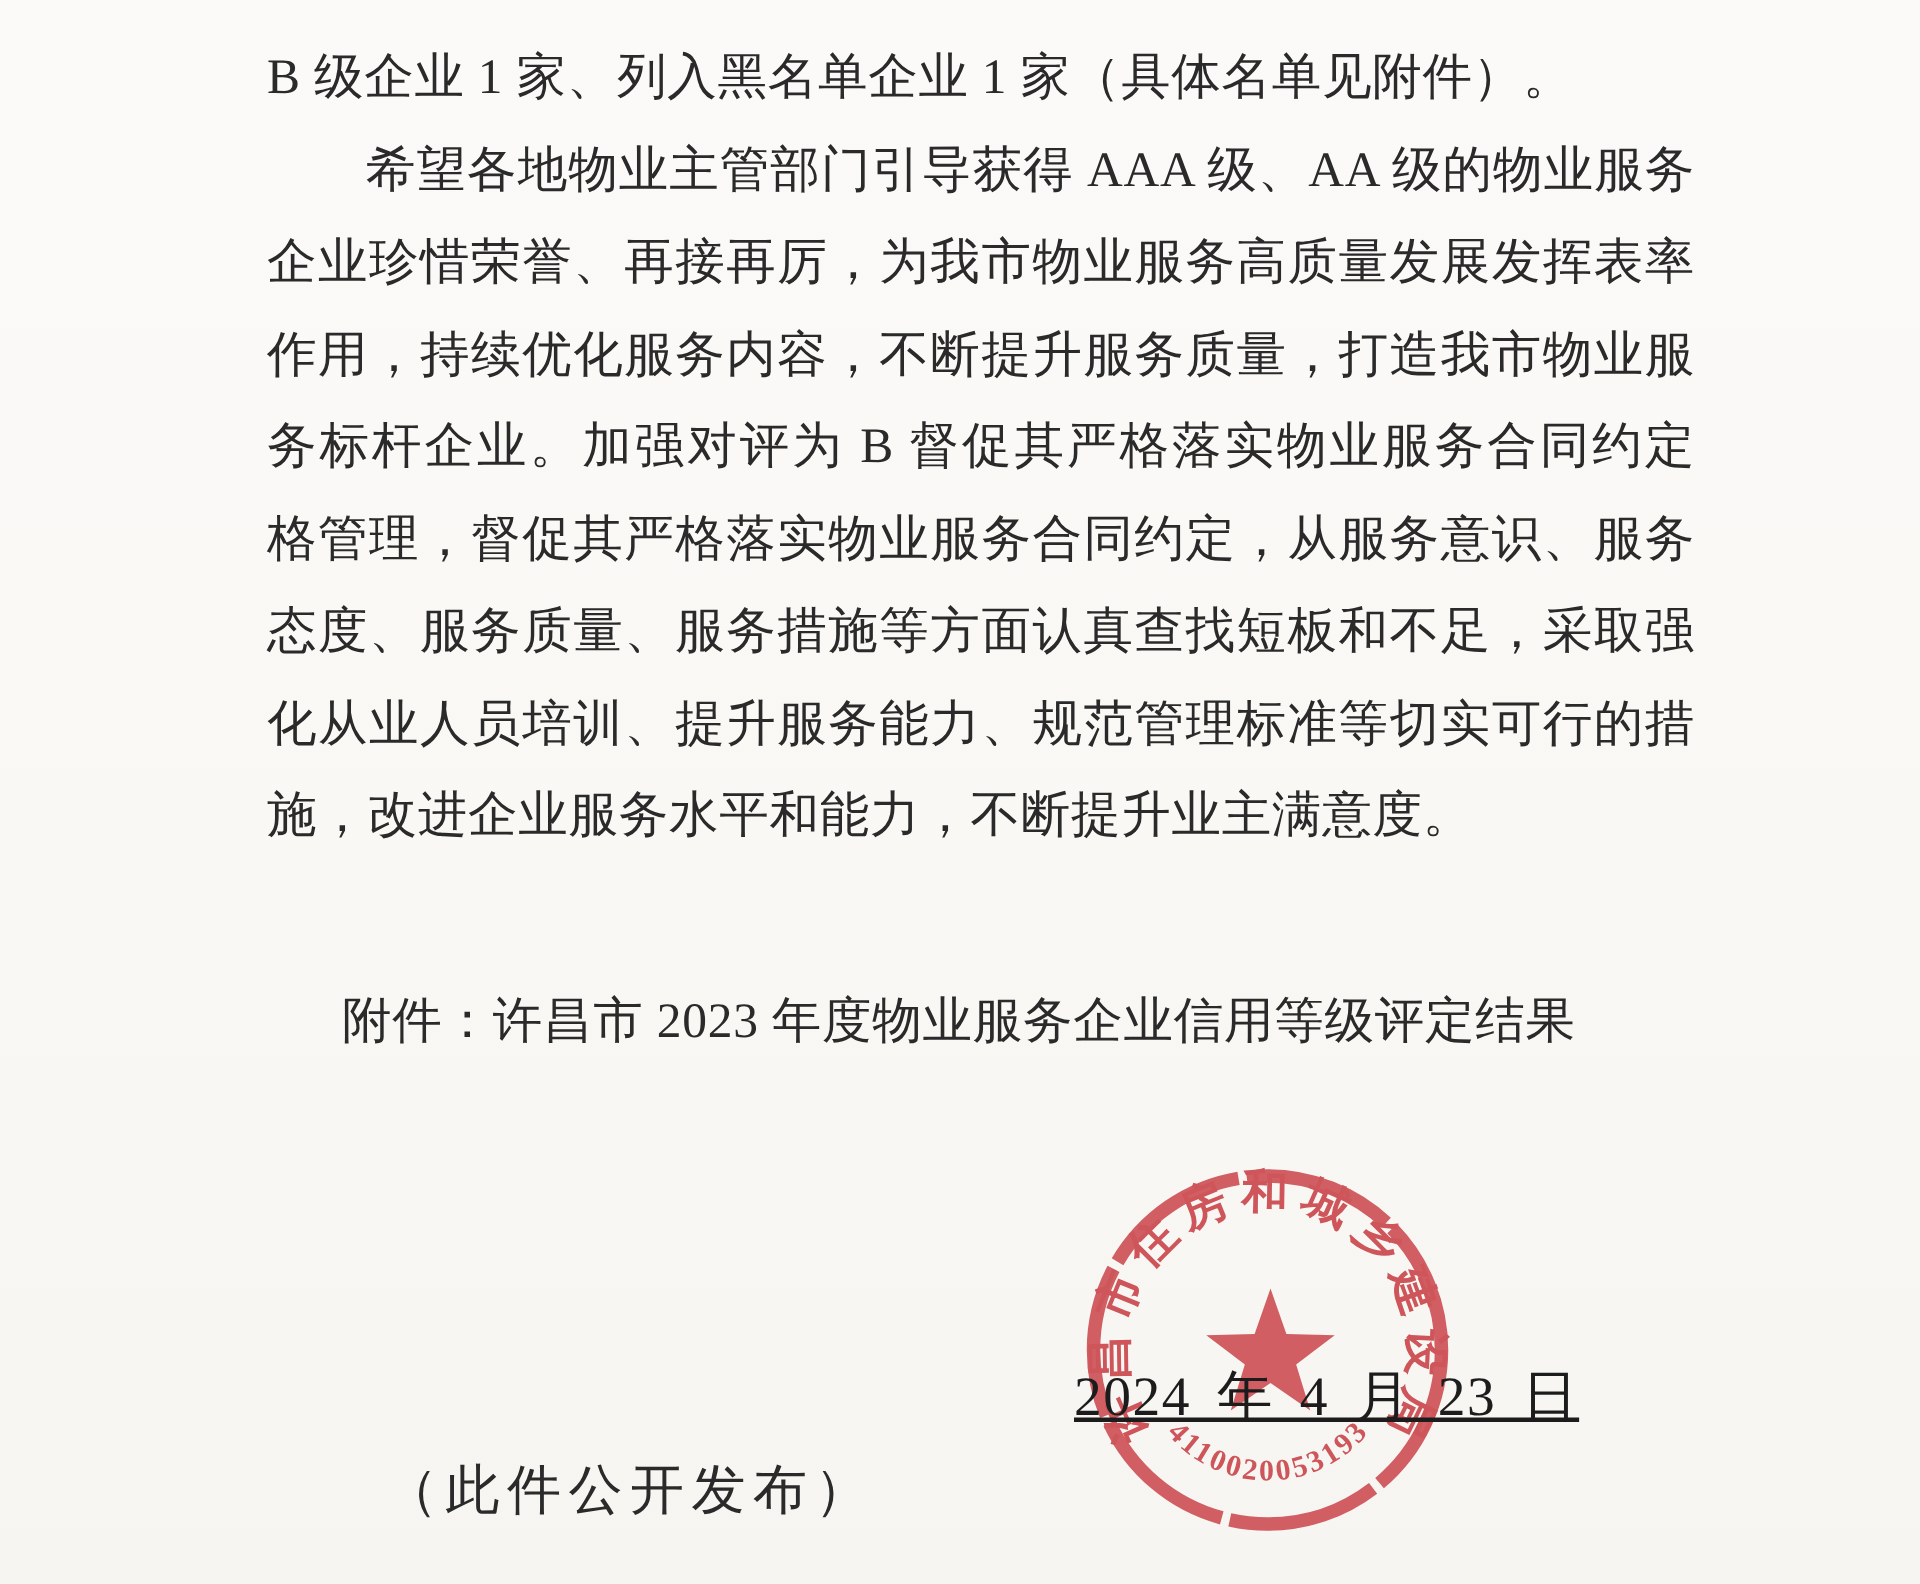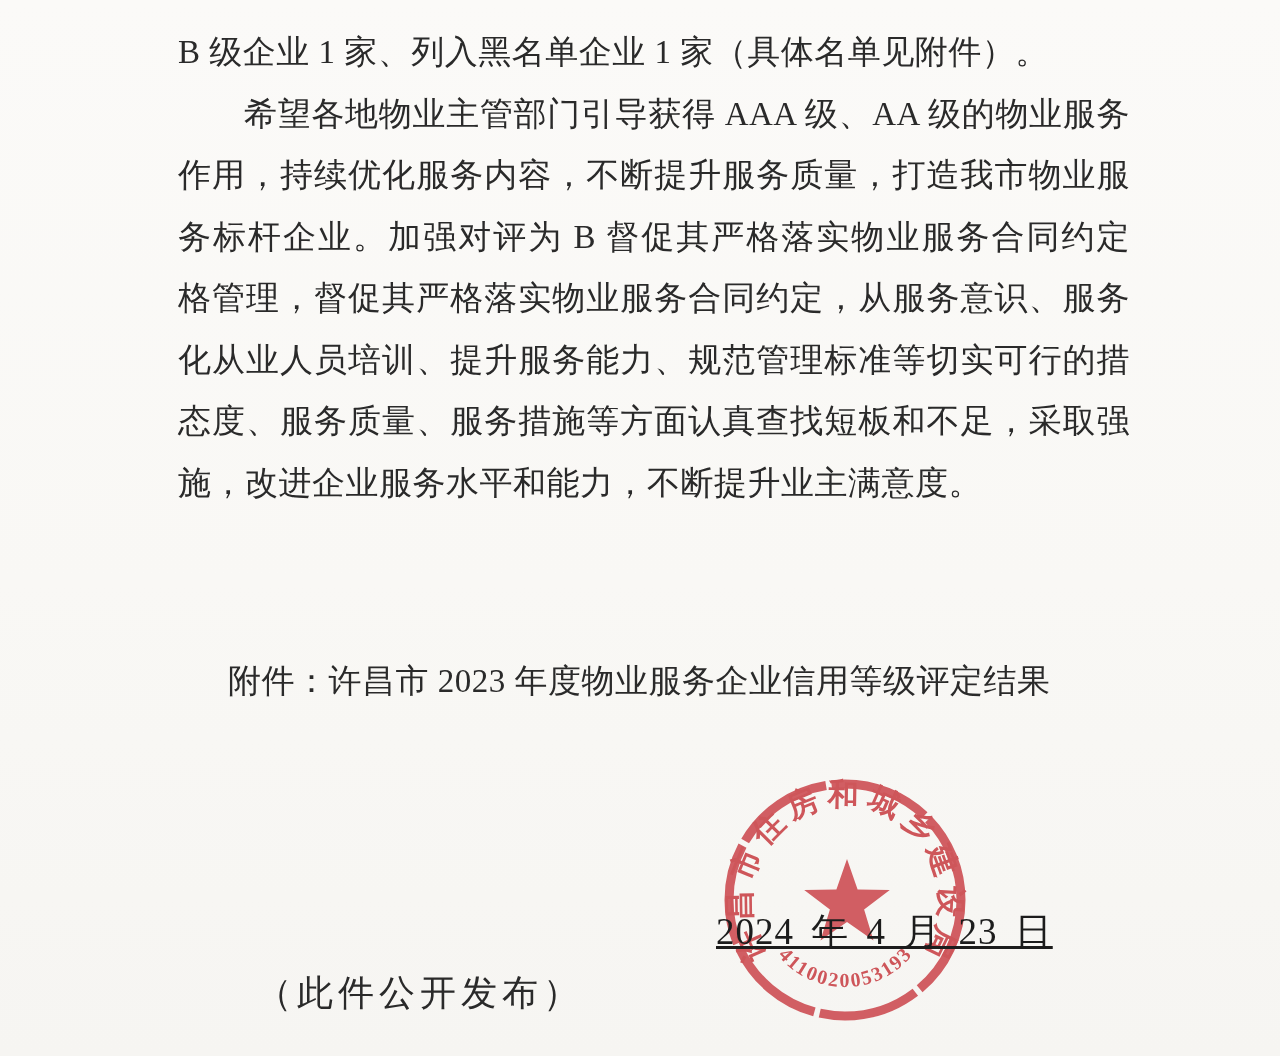--- a/index.html
+++ b/index.html
@@ -76,25 +76,26 @@
   }
 </style>
 </head>
 <body>
 
 <div class="page">
 
   <div class="body-text">
     <span class="line">B 级企业 1 家、列入黑名单企业 1 家（具体名单见附件）。</span>
     <span class="line just indent">希望各地物业主管部门引导获得 AAA 级、AA 级的物业服务</span>
+    <span class="line just">企业珍惜荣誉、再接再厉，为我市物业服务高质量发展发挥表率</span>
     <span class="line just">作用，持续优化服务内容，不断提升服务质量，打造我市物业服</span>
     <span class="line just">务标杆企业。加强对评为 B 督促其严格落实物业服务合同约定</span>
     <span class="line just">格管理，督促其严格落实物业服务合同约定，从服务意识、服务</span>
+    <span class="line just">态度、服务质量、服务措施等方面认真查找短板和不足，采取强</span>
     <span class="line just">化从业人员培训、提升服务能力、规范管理标准等切实可行的措</span>
-    <span class="line just">态度、服务质量、服务措施等方面认真查找短板和不足，采取强</span>
     <span class="line">施，改进企业服务水平和能力，不断提升业主满意度。</span>
   </div>
 
   <div class="attachment">附件：许昌市 2023 年度物业服务企业信用等级评定结果</div>
 
   <svg class="seal" viewBox="0 0 264 264" xmlns="http://www.w3.org/2000/svg" aria-hidden="true">
     <defs>
       <path id="arcTop" d="M 64.8 199.2 A 95 95 0 1 1 199.2 199.2" fill="none"></path>
       <path id="arcBottom" d="M 60.7 181.9 A 87 87 0 0 0 203.3 181.9" fill="none"></path>
     </defs>

